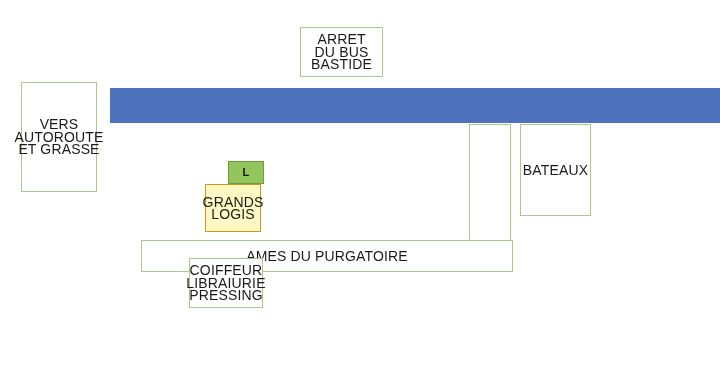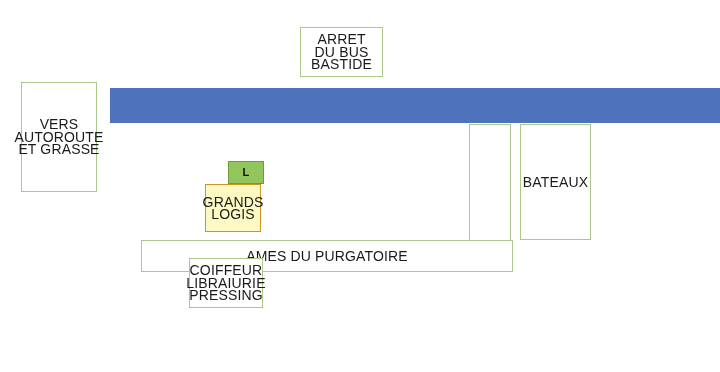--- a/index.html
+++ b/index.html
@@ -72,21 +72,21 @@
   </div>
 
   <div class="shape road" style="left:110px; top:88px; width:610px; height:35px;">
     <span class="label"></span>
   </div>
 
   <div class="shape outline-box" style="left:469px; top:124px; width:42px; height:117px;">
     <span class="label"></span>
   </div>
 
-  <div class="shape outline-box" style="left:520px; top:124px; width:71px; height:116px;">
+  <div class="shape outline-box" style="left:520px; top:124px; width:71px; height:92px;">
     <span class="label">BATEAUX</span>
   </div>
 
   <div class="shape green-box" style="left:228px; top:161px; width:36px; height:23px;">
     <span class="label label-bold">L</span>
   </div>
 
   <div class="shape orange-box" style="left:205px; top:184px; width:56px; height:48px;">
     <span class="label">GRANDS
 LOGIS</span>

